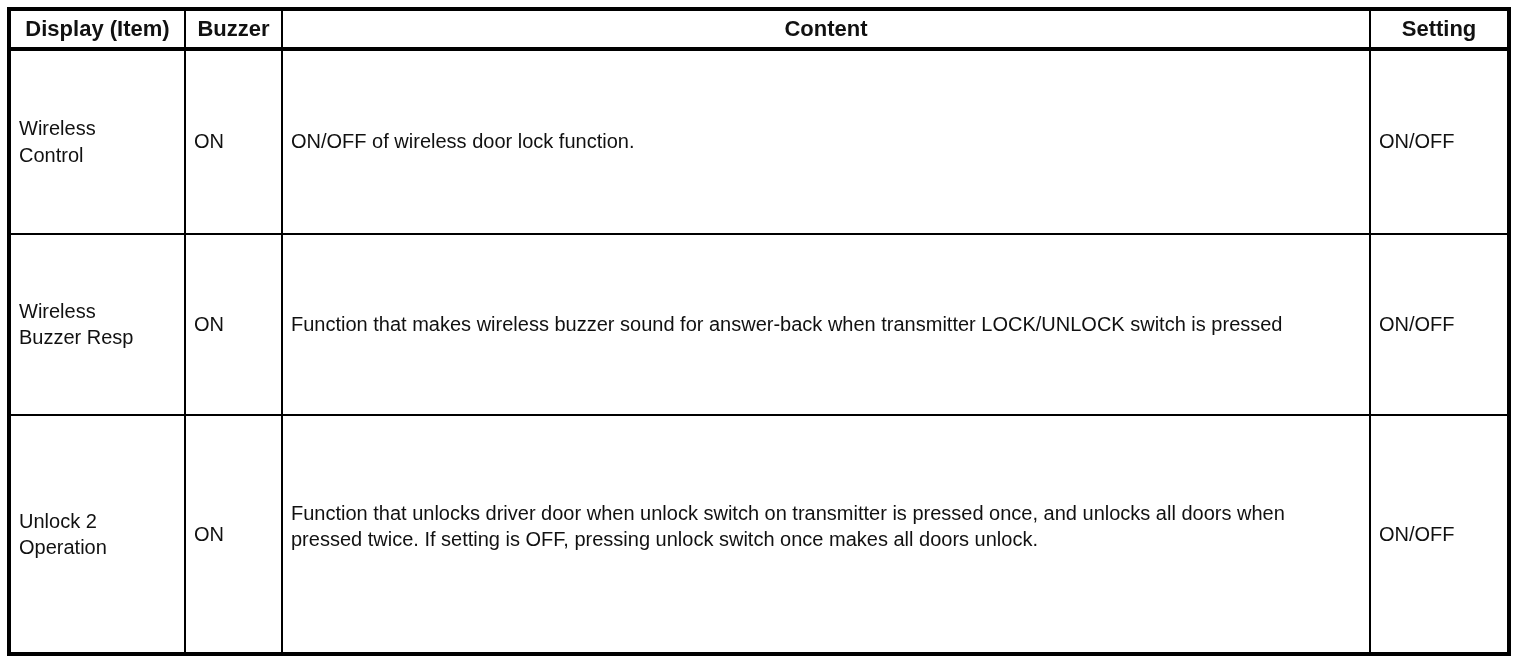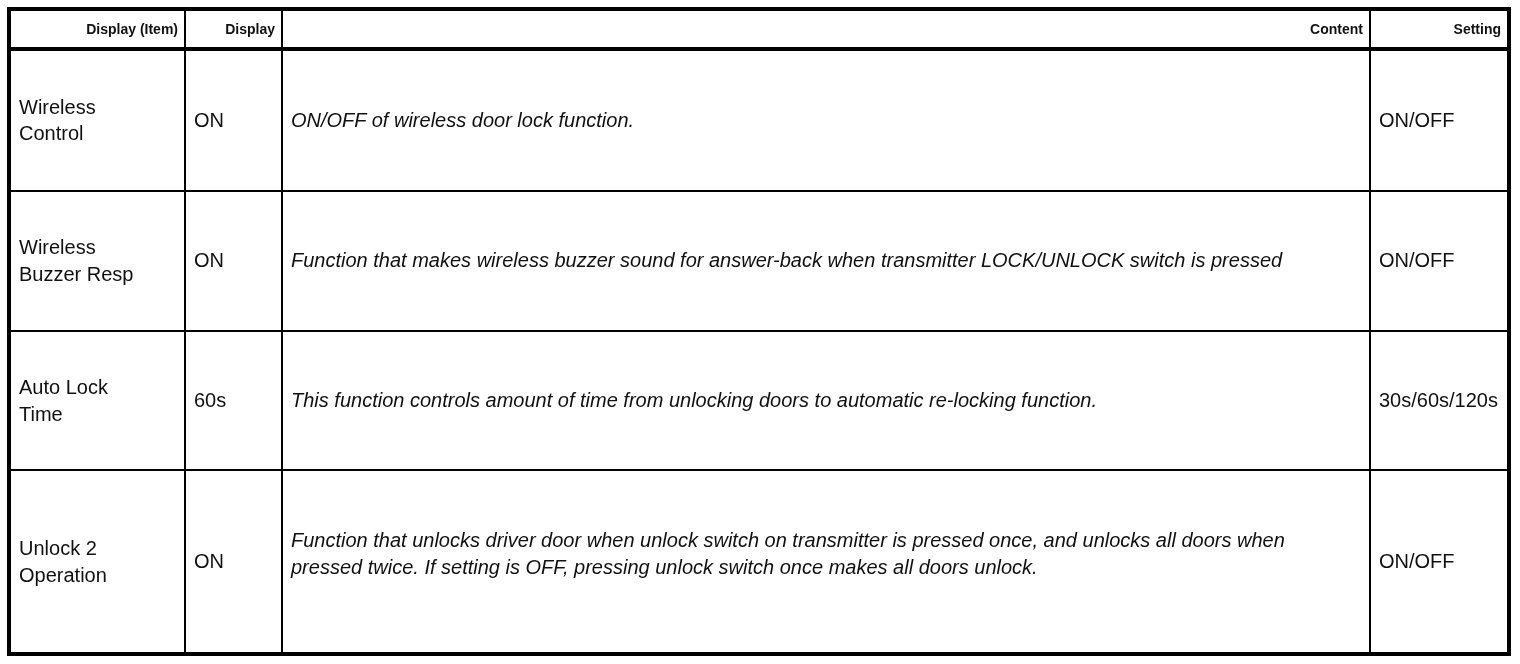--- a/index.html
+++ b/index.html
@@ -27,58 +27,57 @@
   col.col-default { width: 97px;  }
   col.col-content { width: auto;  }
   col.col-setting { width: 139px; }
 
   th, td {
     border: 2px solid #000000;
     vertical-align: middle;
     box-sizing: border-box;
   }
   thead th {
-    font-size: 14px;
+    font-size: 22px;
     font-weight: bold;
-    text-align: right;
+    text-align: center;
     height: 40px;
     padding: 2px 6px;
     border-bottom: 4px solid #000000;
   }
   tbody td {
     font-size: 20px;
     line-height: 1.33;
     padding: 6px 8px;
     text-align: left;
   }
   td.cell-item {
     white-space: pre-line;
     padding-right: 0;
   }
   td.cell-content {
     padding-right: 10px;
-    font-style: italic;
   }
   tr.row-tall td.cell-content { padding-top: 8px; padding-bottom: 24px; }
 </style>
 </head>
 <body>
 
 <div class="page">
   <table class="settings-table">
     <colgroup>
       <col class="col-item">
       <col class="col-default">
       <col class="col-content">
       <col class="col-setting">
     </colgroup>
     <thead>
       <tr>
         <th>Display (Item)</th>
-        <th>Display</th>
+        <th>Buzzer</th>
         <th>Content</th>
         <th>Setting</th>
       </tr>
     </thead>
     <tbody>
   <tr>
     <td class="cell-item">Wireless
 Control</td>
     <td class="cell-default">ON</td>
     <td class="cell-content">ON/OFF of wireless door lock function.</td>
@@ -88,27 +87,20 @@
 
   <tr>
     <td class="cell-item">Wireless
 Buzzer Resp</td>
     <td class="cell-default">ON</td>
     <td class="cell-content">Function that makes wireless buzzer sound for answer-back when transmitter LOCK/UNLOCK switch is pressed</td>
     <td class="cell-setting">ON/OFF</td>
   </tr>
 
 
-  <tr>
-    <td class="cell-item">Auto Lock
-Time</td>
-    <td class="cell-default">60s</td>
-    <td class="cell-content">This function controls amount of time from unlocking doors to automatic re-locking function.</td>
-    <td class="cell-setting">30s/60s/120s</td>
-  </tr>
 
   <tr class="row-tall">
     <td class="cell-item">Unlock 2
 Operation</td>
     <td class="cell-default">ON</td>
     <td class="cell-content">Function that unlocks driver door when unlock switch on transmitter is pressed once, and unlocks all doors when pressed twice. If setting is OFF, pressing unlock switch once makes all doors unlock.</td>
     <td class="cell-setting">ON/OFF</td>
   </tr>
 
 

